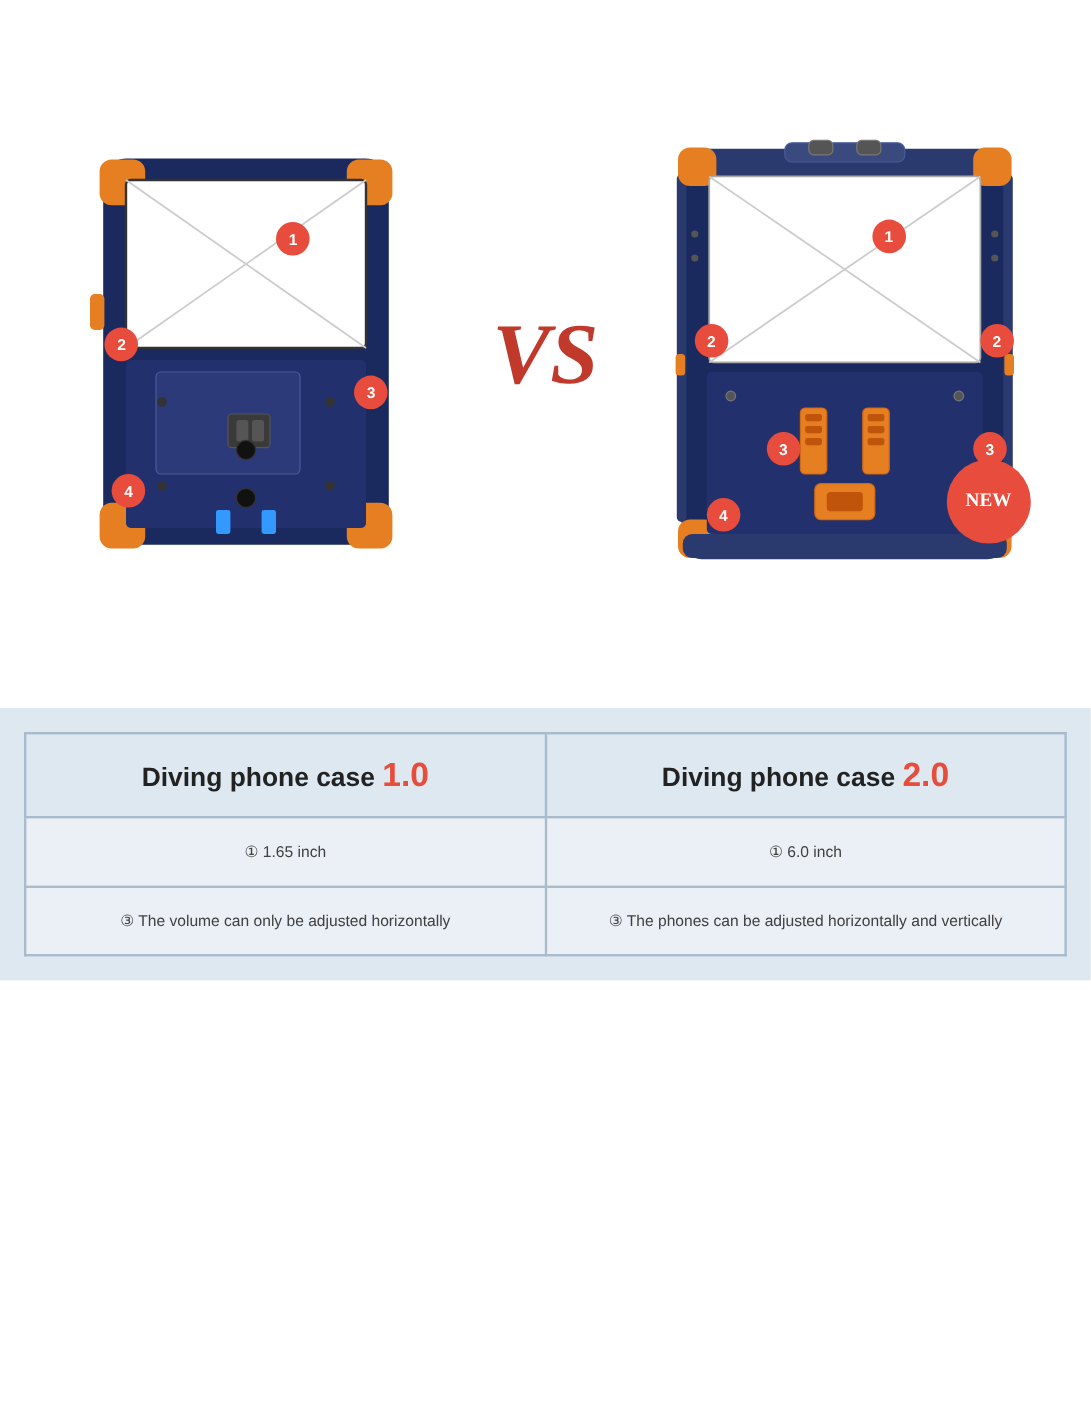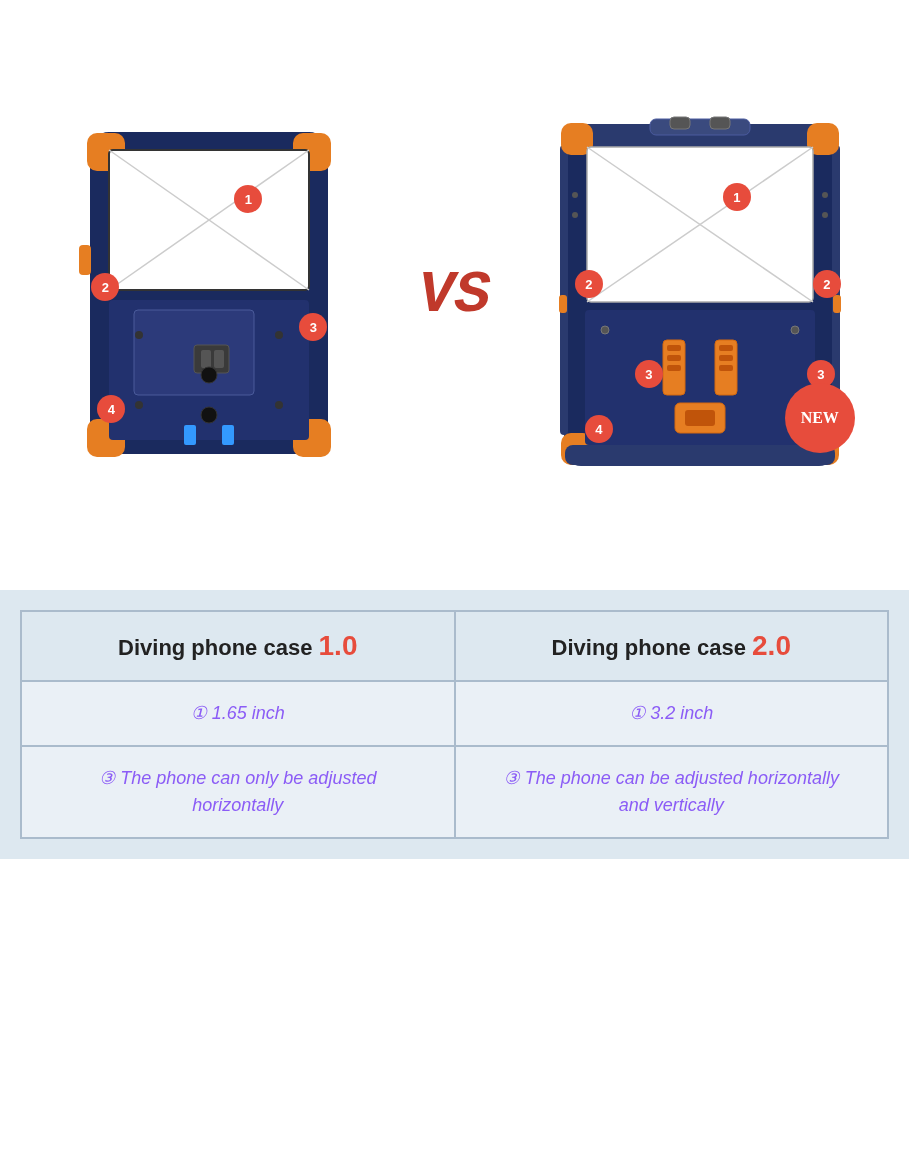--- a/index.html
+++ b/index.html
@@ -25,25 +25,25 @@
 
     .product-image {
       position: relative;
       flex: 1;
       display: flex;
       justify-content: center;
       align-items: center;
     }
 
     .vs-label {
-      font-size: 60px;
+      font-size: 72px;
       font-weight: bold;
       color: #c0392b;
       font-style: italic;
-      font-family: Liberation Mono, monospace;
+      font-family: Liberation Serif, serif;
       padding: 0 10px;
       flex-shrink: 0;
     }
 
     
     .case-container {
       position: relative;
       width: 260px;
       height: 340px;
     }
@@ -109,25 +109,24 @@
       color: #222;
       background: #dde8f0;
     }
 
     .comparison-table th .version-num {
       color: #e74c3c;
       font-size: 28px;
     }
 
     .comparison-table td {
-      font-size: 18px;
-      color: #8b5cf6;
+      font-size: 13px;
+      color: #404040;
       background: #eaf0f6;
       line-height: 1.5;
-      font-style: italic;
     }
 
     .col-left { width: 50%; }
     .col-right { width: 50%; margin-left: 21px; }
   </style>
 </head>
 <body>
 
 <div class="top-section">
 
@@ -260,21 +259,21 @@
           <span>Diving phone case </span><span class="version-num">1.0</span>
         </th>
         <th class="col-right">
           <span>Diving phone case </span><span class="version-num">2.0</span>
         </th>
       </tr>
     </thead>
     <tbody id="table-body">
     <tr>
           <td>① 1.65 inch</td>
-          <td>① 3.2 inch</td>
+          <td>① 6.0 inch</td>
         </tr>
         <tr>
-          <td>③ The phone can only be adjusted horizontally</td>
-          <td>③ The phone can be adjusted horizontally and vertically</td>
+          <td>③ The volume can only be adjusted horizontally</td>
+          <td>③ The phones can be adjusted horizontally and vertically</td>
         </tr>
       </tbody>
   </table>
 </div>
 
 </body></html>

